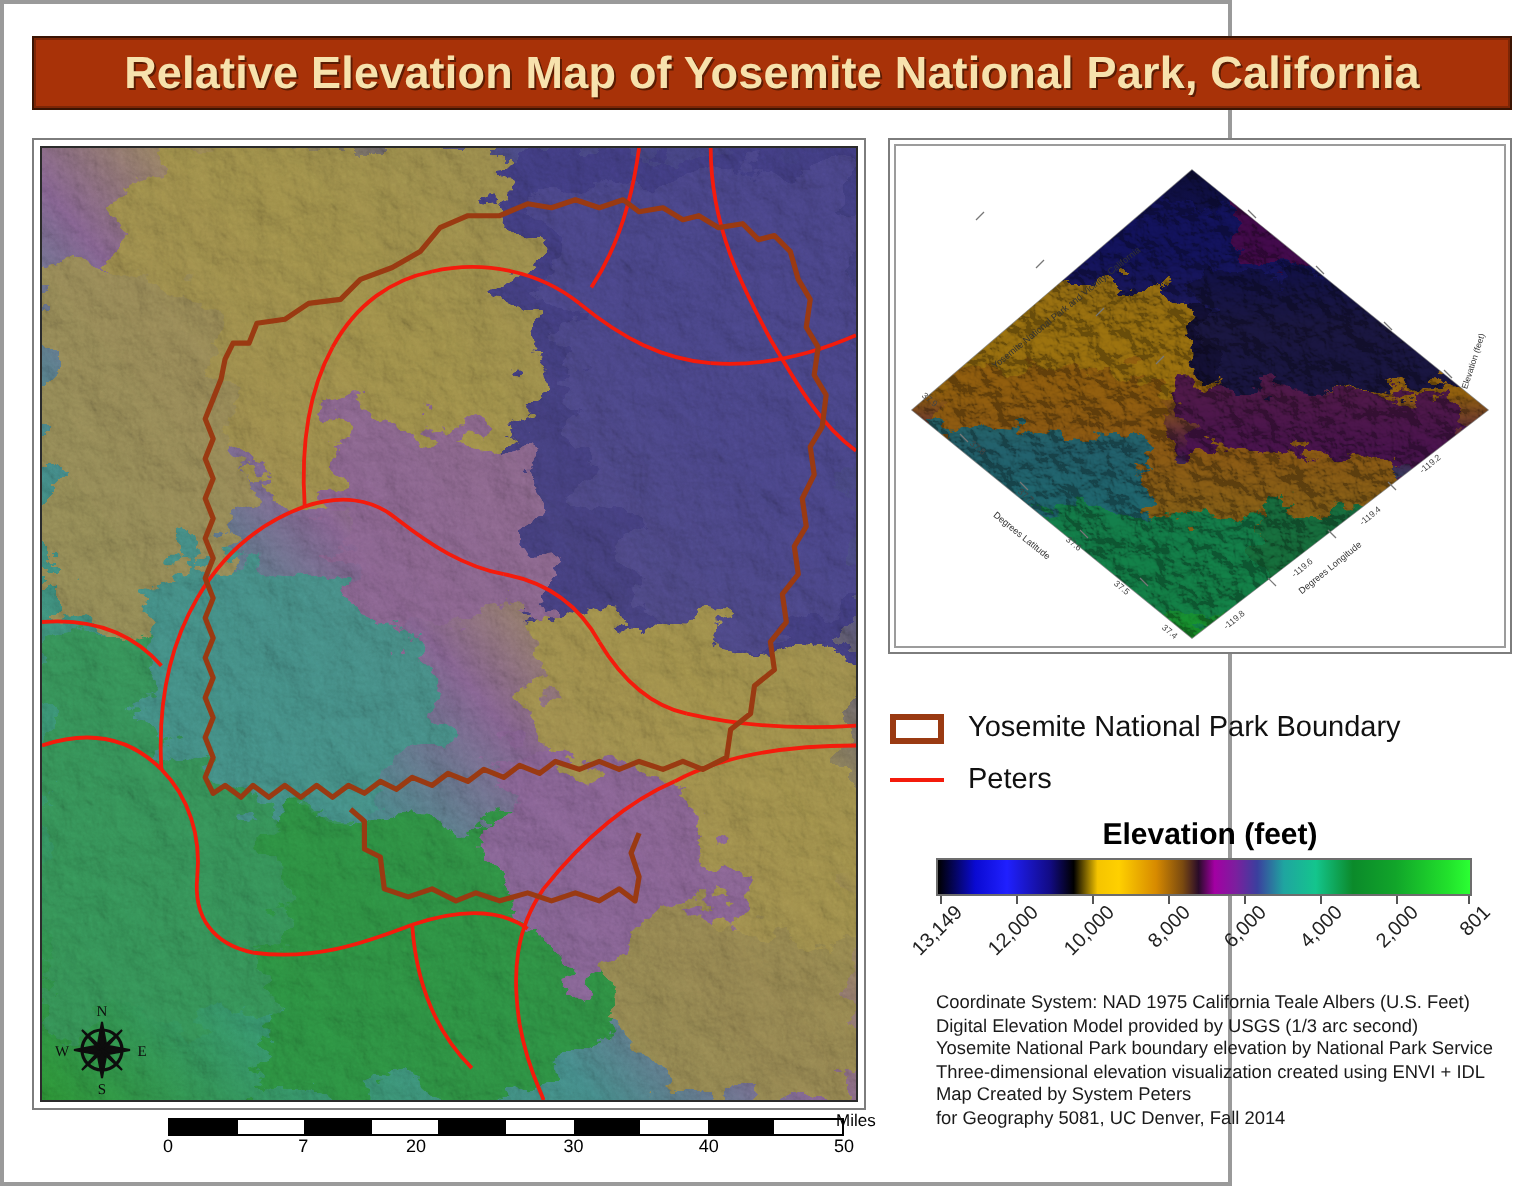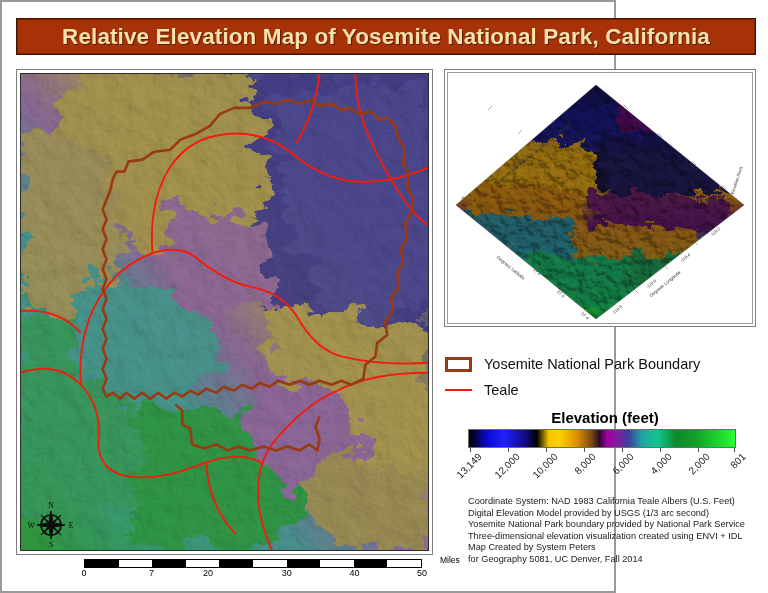--- a/index.html
+++ b/index.html
@@ -33,21 +33,21 @@
 
   
   .scalebar{position:absolute;left:82px;top:557px;width:338px;height:9px;
             box-sizing:border-box;border:1px solid #000;display:flex;}
   .scalebar i{display:block;height:100%;flex:1 1 0;}
   .sb-dark{background:#000;}
   .sb-light{background:#fff;}
   .scale-nums{position:absolute;left:72px;top:566px;width:360px;height:14px;}
   .scale-nums span{position:absolute;top:0;font-size:9px;color:#000;
                    transform:translateX(-50%);}
-  .scale-unit{position:absolute;left:438px;top:553px;font-size:8.5px;color:#000;}
+  .scale-unit{position:absolute;left:416px;top:553px;font-size:8.5px;color:#000;}
 
   
   .inset-frame{position:absolute;left:442px;top:67px;width:312px;height:258px;
                box-sizing:border-box;border:1px solid #7d7d7d;background:#fff;
                padding:3px;}
   .inset-inner{position:absolute;left:445px;top:70px;width:306px;height:252px;
                box-sizing:border-box;border:1px solid #9c9c9c;background:#fff;
                overflow:hidden;}
 
   
@@ -337,21 +337,21 @@
     </svg>
   </div>
 
   <div class="legend">
     <div class="legend-row">
       <div class="swatch-box"></div>
       <div class="legend-label">Yosemite National Park Boundary</div>
     </div>
     <div class="legend-row">
       <div class="swatch-line"></div>
-      <div class="legend-label">Teale</div>
+      <div class="legend-label">Peters</div>
     </div>
   </div>
 
   <div class="elev-title">Elevation (feet)</div>
   <div class="ramp"></div>
   <div class="ramp-ticks">
     <i style="left:2px"></i>
       <i style="left:40px"></i>
       <i style="left:78px"></i>
     <i style="left:116px"></i>
@@ -365,21 +365,21 @@
     <span style="left:66px">12,000</span>
     <span style="left:104px">10,000</span>
     <span style="left:142px">8,000</span>
     <span style="left:180px">6,000</span>
     <span style="left:218px">4,000</span>
     <span style="left:256px">2,000</span>
     <span style="left:292px">801</span>
   </div>
 
   <div class="credits">
-    <div>Coordinate System: NAD 1983 California Teale Albers (U.S. Feet)</div>
+    <div>Coordinate System: NAD 1975 California Teale Albers (U.S. Feet)</div>
     <div>Digital Elevation Model provided by USGS (1/3 arc second)</div>
-    <div>Yosemite National Park boundary provided by National Park Service</div>
+    <div>Yosemite National Park boundary elevation by National Park Service</div>
     <div>Three-dimensional elevation visualization created using ENVI + IDL</div>
     <div>Map Created by System Peters</div>
     <div>for Geography 5081, UC Denver, Fall 2014</div>
   </div>
 
 </div>
 
 </body></html>

